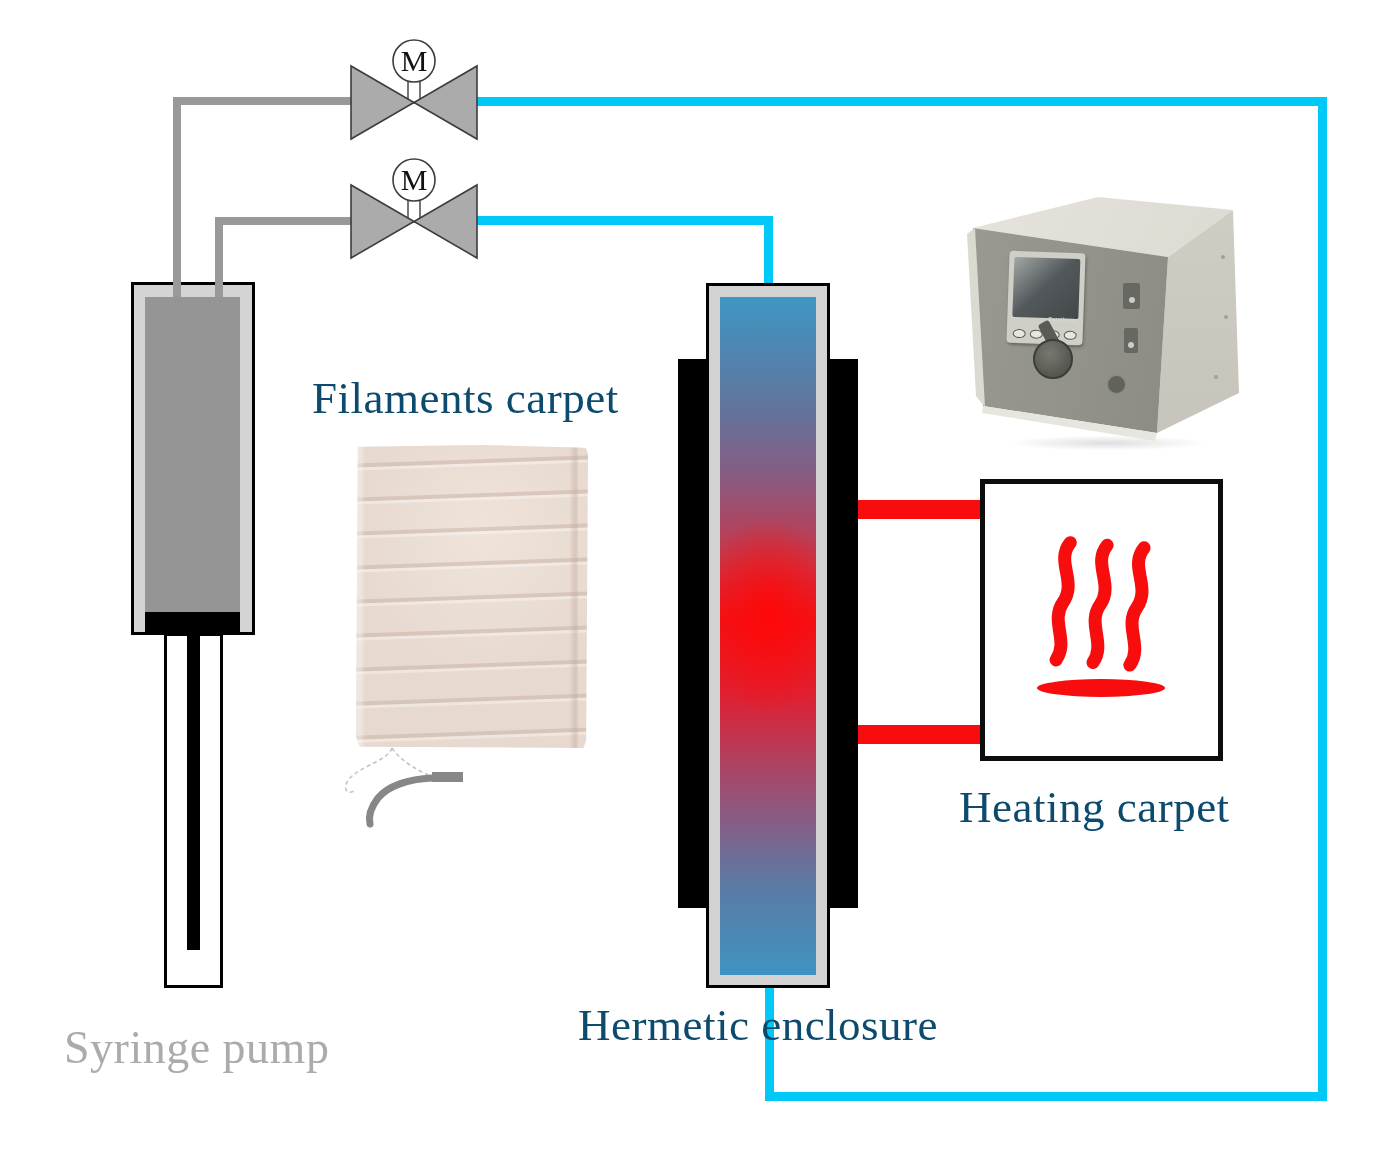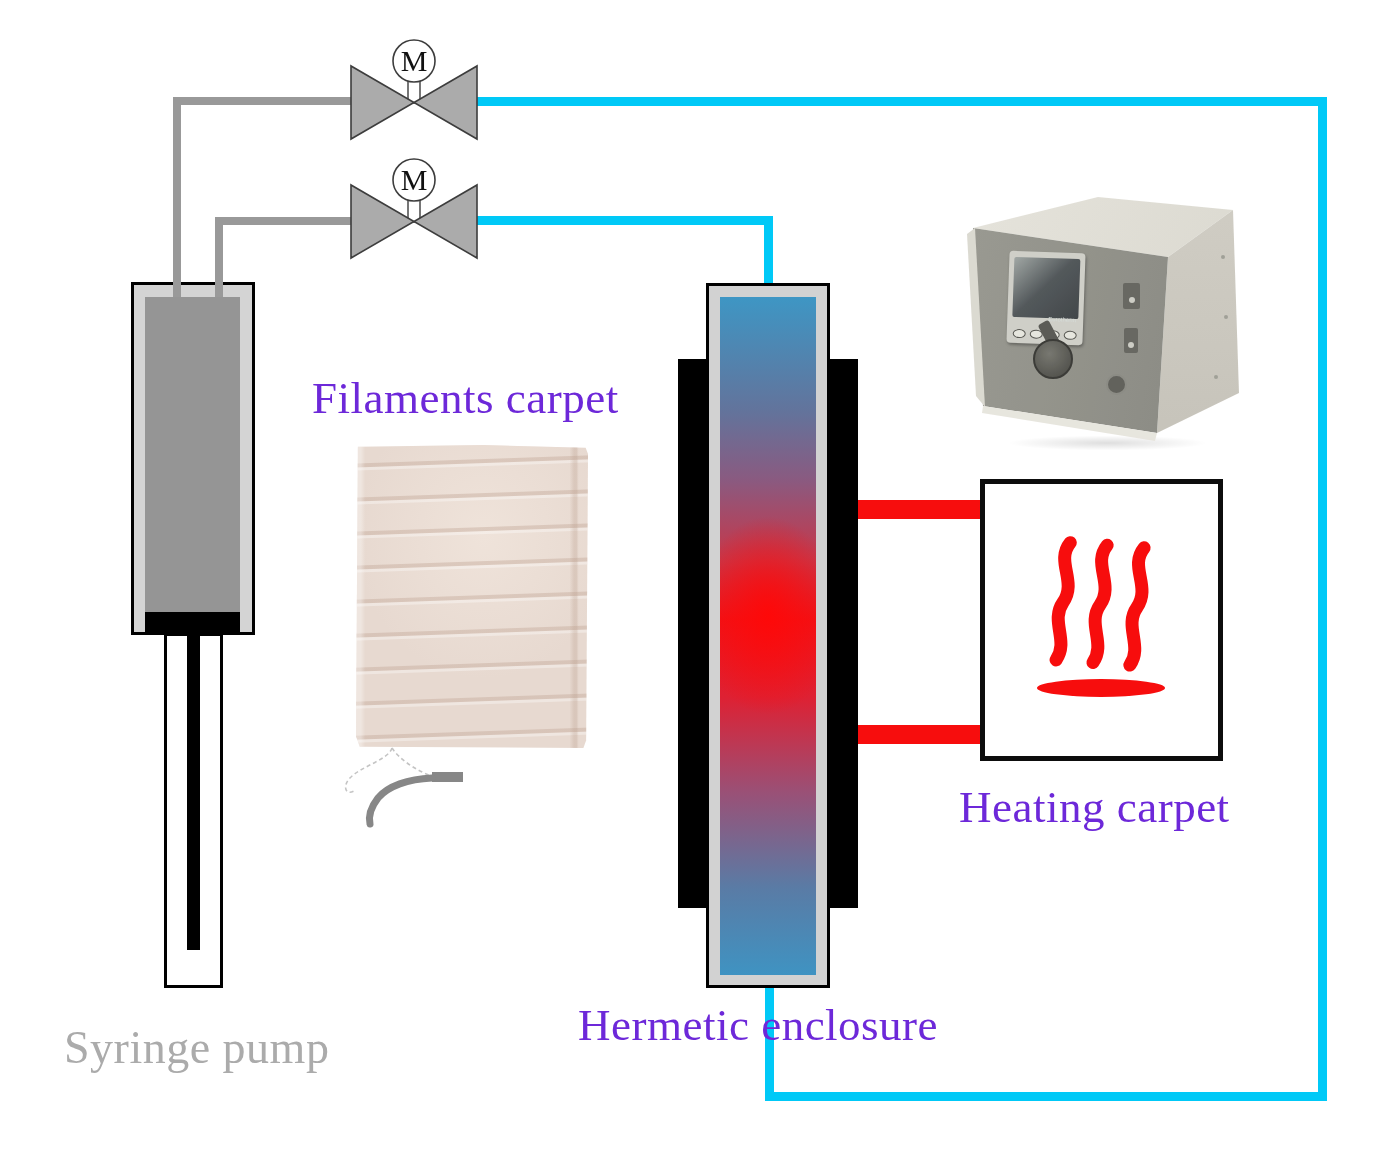--- a/index.html
+++ b/index.html
@@ -28,21 +28,21 @@
   .tube-grad{left:720px;top:297px;width:96px;height:678px;z-index:4;
     background:
       radial-gradient(115px 160px at 50% 47%, rgba(255,8,8,0.95), rgba(255,8,8,0) 62%),
       linear-gradient(180deg,#3e96c4 0%,#63739b 17%,#8a5a80 27%,#c93648 39%,
         #ef1318 47.5%,#de2133 59%,#9a5076 73%,#5a7ba5 87%,#3f93c2 100%);}
   
   .redbar{position:absolute;background:#f70d0d;z-index:1;}
   .heat-box{left:980px;top:479px;width:243px;height:282px;background:#fff;
     border:5px solid #0d0d0d;box-sizing:border-box;z-index:2;}
   
-  .lbl{position:absolute;color:#6d28d9;font-size:45px;white-space:nowrap;z-index:6;letter-spacing:0.5px;}
+  .lbl{position:absolute;color:#0c4a6e;font-size:45px;white-space:nowrap;z-index:6;letter-spacing:0.5px;}
   .lbl-gray{color:#ababab;font-size:46px;}
   
   .carpet{left:356px;top:445px;width:232px;height:303px;z-index:1;
     background:
       linear-gradient(90deg, rgba(255,255,255,0.35) 0 2%, rgba(0,0,0,0) 4% 92%, rgba(190,164,148,0.35) 94% 95%, rgba(0,0,0,0) 96%),
       repeating-linear-gradient(178deg, rgba(0,0,0,0) 0 18px, rgba(197,171,156,0.45) 19px 22px, rgba(255,255,255,0.35) 23px 25px, rgba(0,0,0,0) 26px 34px),
       radial-gradient(160px 180px at 55% 30%, #efe3da, rgba(0,0,0,0) 80%),
       #e7d9d0;
     clip-path:polygon(0.8% 0.6%, 55% 0%, 99% 0.9%, 100% 3%, 99.2% 97.5%, 98% 100%, 1.6% 99.6%, 0% 96%);}
   

